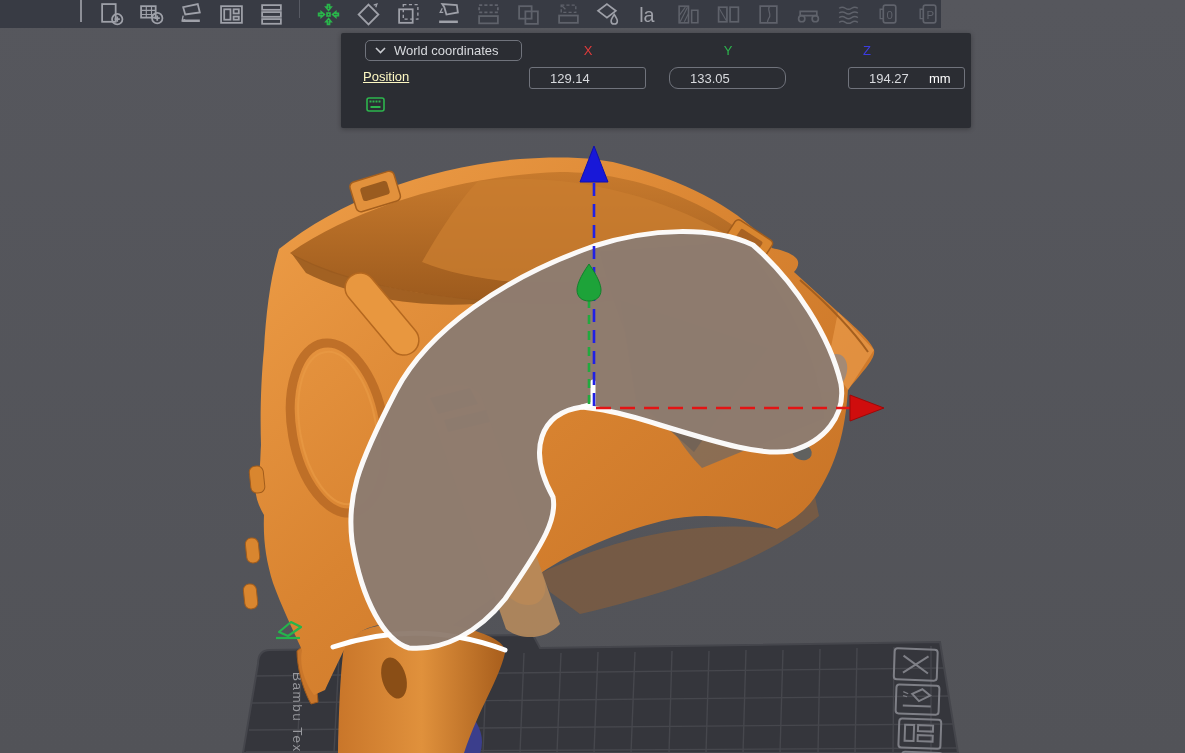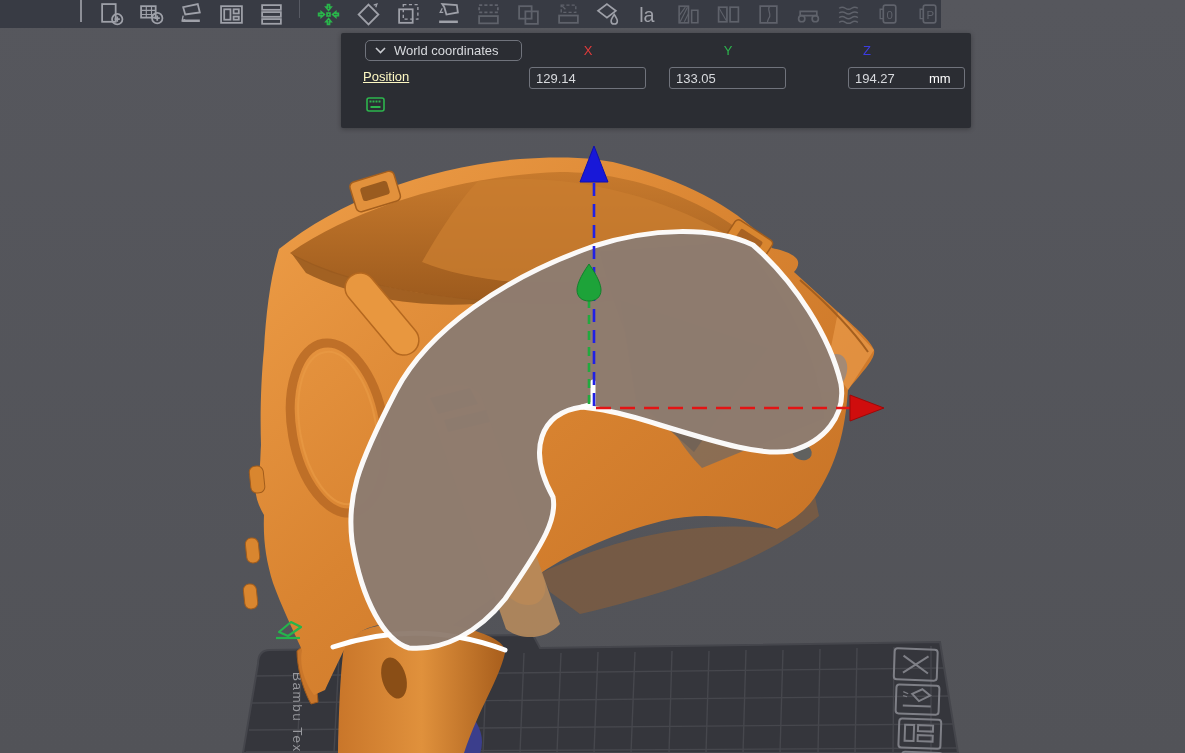--- a/index.html
+++ b/index.html
@@ -36,23 +36,23 @@
   .dropdown svg{width:11px;height:7px;flex:0 0 auto;}
   .axis-h{position:absolute;top:10px;width:118px;text-align:center;font-size:13px;}
   .axis-x{left:188px;color:#e23b3b;}
   .axis-y{left:328px;color:#2cb24c;}
   .axis-z{left:467px;color:#3c3ce0;}
   .row-label{position:absolute;left:22px;top:36px;color:#fef9c3;text-decoration:underline;}
   .num-input{
     position:absolute;top:34px;height:22px;width:117px;box-sizing:border-box;
     background:#2b2d33;border:1px solid #70737c;border-radius:3px;
     color:#d8dade;font-size:13px;font-family:"Liberation Sans",sans-serif;
-    padding:0 6px;outline:none;
+    padding:0 20px;outline:none;
   }
-  .in-x{left:188px;} .in-y{left:328px;} .in-z{left:467px;margin-left:40px;}
+  .in-x{left:188px;} .in-y{left:328px;border-radius:9px;} .in-z{left:467px;margin-left:40px;}
   .unit{position:absolute;left:588px;top:38px;color:#ffffff;}
   .kbd{position:absolute;left:25px;top:64px;width:19px;height:15px;}
   
   .scene{position:absolute;left:0;top:0;width:1185px;height:753px;}
 </style>
 </head>
 <body>
 
 <svg class="scene" viewBox="0 0 1185 753">
   <defs>

